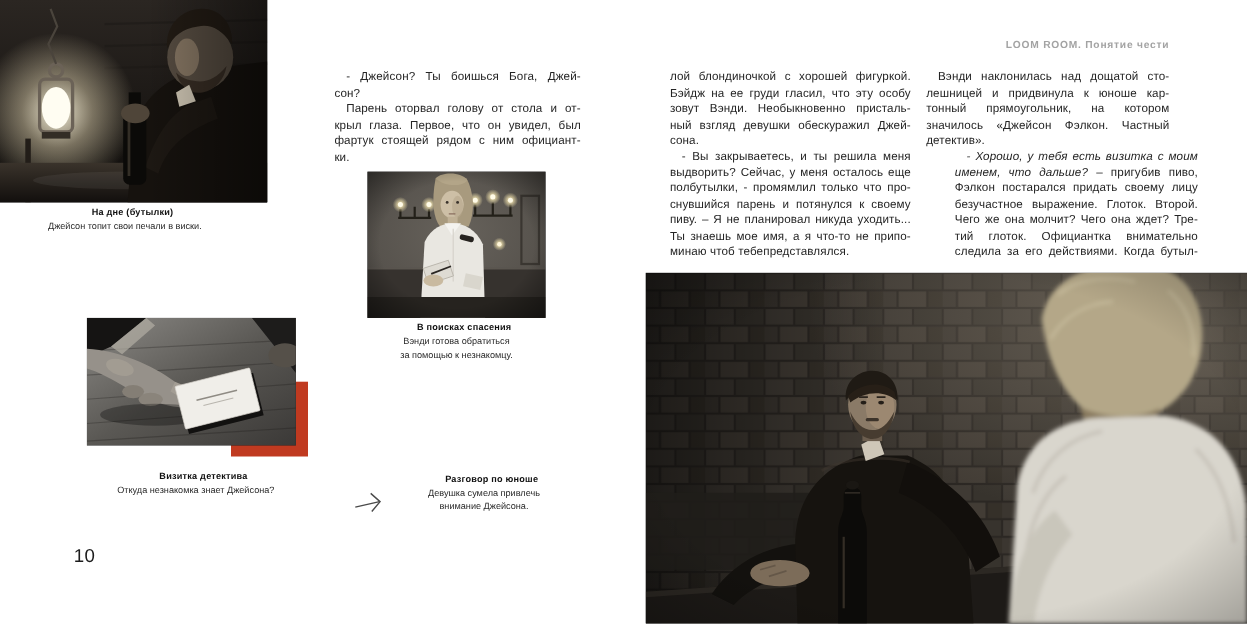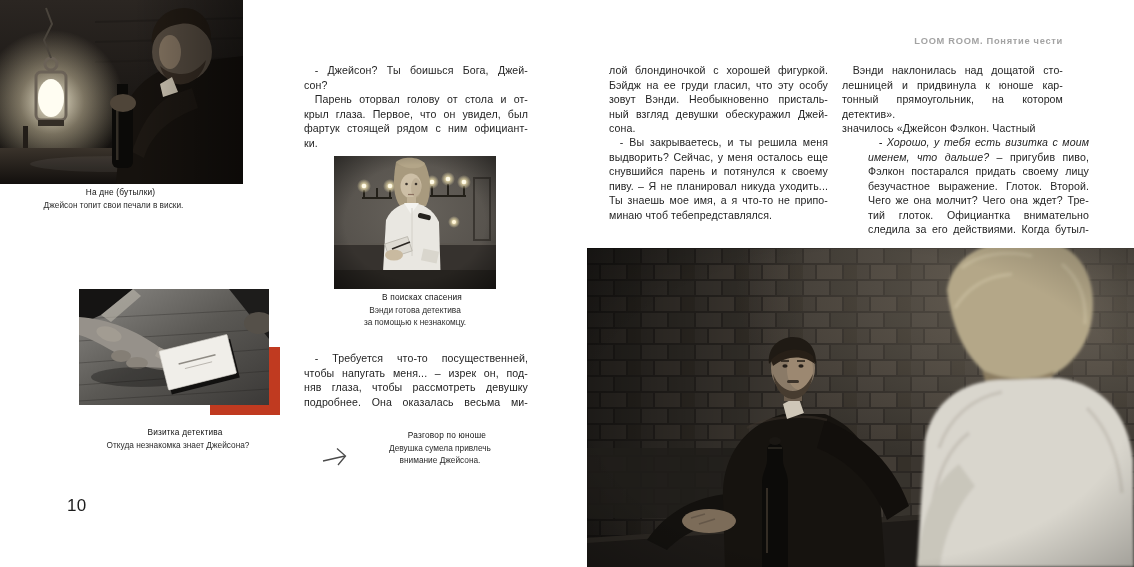--- a/index.html
+++ b/index.html
@@ -6,21 +6,21 @@
   #page{position:relative;width:1134px;height:567px;background:#ffffff;overflow:hidden;
         font-family:"Liberation Sans",sans-serif;color:#222;}
   .abs{position:absolute;}
   
   .para .jl{font-size:10.6px;line-height:14.5px;color:#242424;
             text-align:justify;text-align-last:justify;white-space:nowrap;letter-spacing:.1px;}
   .para:not(.cont) .jl:last-child{text-align-last:left;}
   .para em{font-style:italic;}
   
   .caption{text-align:center;}
-  .caption .cap-title{font-size:8.3px;font-weight:normal;line-height:12px;color:#101010;letter-spacing:.2px;margin-bottom:2px;padding-left:14px;}
+  .caption .cap-title{font-size:8.3px;font-weight:bold;line-height:12px;color:#101010;letter-spacing:.2px;margin-bottom:2px;padding-left:14px;}
   .caption .jl{font-size:8.3px;line-height:11.5px;color:#2a2a2a;text-align:center;text-align-last:center;white-space:nowrap;}
   
   .photo{position:absolute;overflow:hidden;background:#222;}
   .photo svg{display:block;width:100%;height:100%;}
   
   .runhead{font-size:9.3px;letter-spacing:.7px;color:#a3a3a3;font-weight:bold;}
   .pagenum{font-size:17px;color:#1c1c1c;letter-spacing:.3px;}
   .accent{position:absolute;background:#c03a20;}
 </style>
 </head>
@@ -208,33 +208,25 @@
       <line x1="58" y1="93" x2="76" y2="86" stroke="#2a2622" stroke-width="1.6"></line>
       <rect x="88" y="94" width="16" height="12" fill="#d9d6cd" transform="rotate(12 96 100)"></rect>
       <rect x="0" y="114" width="162" height="19" fill="#26231f"></rect>
       <rect width="162" height="133" fill="url(#g2v)"></rect>
     </svg>
   </div>
 
   <div class="abs caption" style="left:334px;top:291px;width:162px">
     <div class="cap-title">В поисках спасения</div>
     <div>
-        <div class="jl">Вэнди готова детектива</div>
+        <div class="jl">Вэнди готова обратиться</div>
         <div class="jl">за помощью к незнакомцу.</div>
       </div>
   </div>
 
-  <div class="abs para cont" style="left:304px;top:351px;width:224px">
-    <div>
-        <div class="jl"> - Требуется что-то посущественней,</div>
-        <div class="jl">чтобы напугать меня... – изрек он, под-</div>
-        <div class="jl">няв глаза, чтобы рассмотреть девушку</div>
-        <div class="jl">подробнее. Она оказалась весьма ми-</div>
-      </div>
-  </div>
 
   <div class="abs" style="left:322px;top:447px;width:26px;height:20px">
     <svg viewBox="0 0 26 20">
       <path d="M1,14 L23,9" stroke="#4a4a4a" stroke-width="1.3" fill="none"></path>
       <path d="M15,1.5 L23.5,9 L16,18" stroke="#4a4a4a" stroke-width="1.3" fill="none"></path>
     </svg>
   </div>
 
   <div class="abs caption" style="left:360px;top:429px;width:160px">
     <div class="cap-title">Разговор по юноше</div>
@@ -252,34 +244,35 @@
         <div class="jl">Бэйдж на ее груди гласил, что эту особу</div>
         <div class="jl">зовут Вэнди. Необыкновенно присталь-</div>
         <div class="jl">ный взгляд девушки обескуражил Джей-</div>
         <div class="jl">сона.</div>
       </div>
   </div>
   <div class="abs para" style="left:609px;top:135px;width:219px">
     <div>
         <div class="jl"> - Вы закрываетесь, и ты решила меня</div>
         <div class="jl">выдворить? Сейчас, у меня осталось еще</div>
+        <div class="jl">полбутылки, - промямлил только что про-</div>
         <div class="jl">снувшийся парень и потянулся к своему</div>
         <div class="jl">пиву. – Я не планировал никуда уходить...</div>
         <div class="jl">Ты знаешь мое имя, а я что-то не припо-</div>
         <div class="jl">минаю чтоб тебепредставлялся.</div>
       </div>
   </div>
 
   <div class="abs para" style="left:842px;top:63px;width:221px">
     <div>
         <div class="jl"> Вэнди наклонилась над дощатой сто-</div>
         <div class="jl">лешницей и придвинула к юноше кар-</div>
         <div class="jl">тонный прямоугольник, на котором</div>
+        <div class="jl">значилось «Джейсон Фэлкон. Частный</div>
         <div class="jl">детектив».</div>
-        <div class="jl">значилось «Джейсон Фэлкон. Частный</div>
       </div>
   </div>
   <div class="abs para cont" style="left:868px;top:135px;width:221px">
     <div>
         <div class="jl"><em> - Хорошо, у тебя есть визитка с моим</em></div>
         <div class="jl"><em>именем, что дальше?</em> – пригубив пиво,</div>
         <div class="jl">Фэлкон постарался придать своему лицу</div>
         <div class="jl">безучастное выражение. Глоток. Второй.</div>
         <div class="jl">Чего же она молчит? Чего она ждет? Тре-</div>
         <div class="jl">тий глоток. Официантка внимательно</div>

